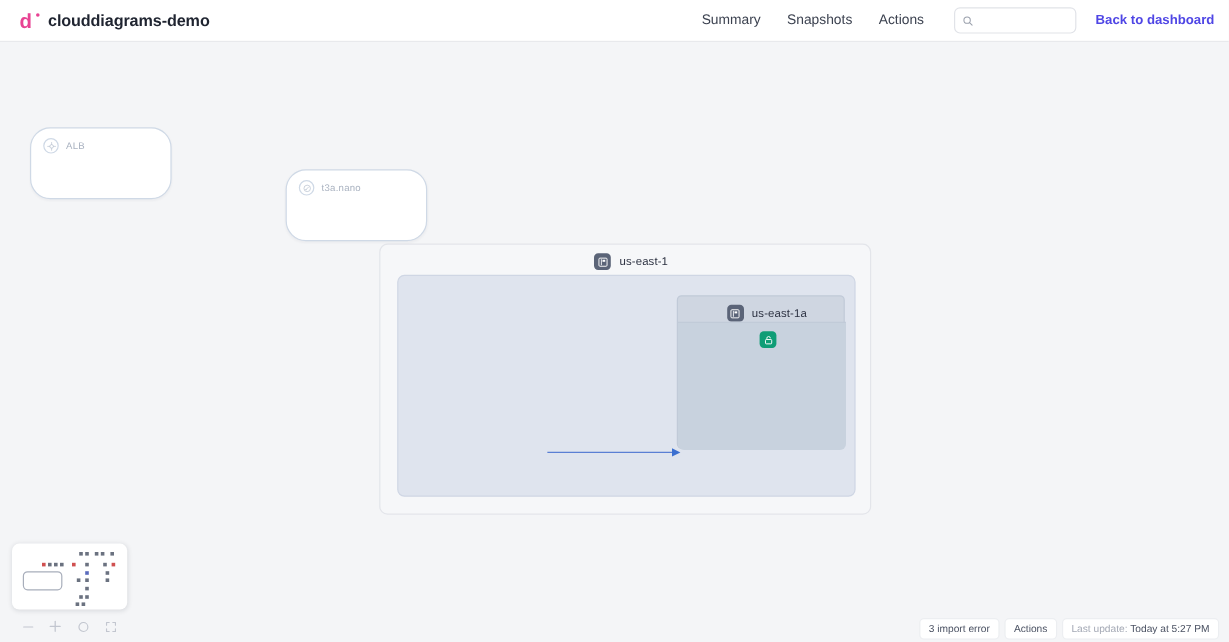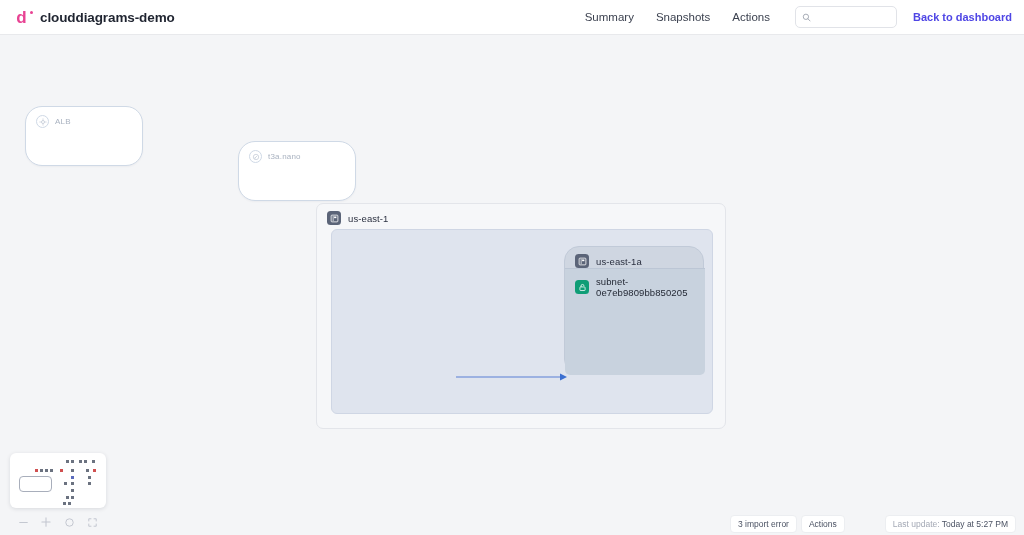--- a/index.html
+++ b/index.html
@@ -99,20 +99,21 @@
   .region {
     position: absolute; left: 316px; top: 168px;
     width: 410px; height: 226px;
     background: #f6f7f9;
     border: 1px solid #e3e5ea;
     border-radius: 7px;
   }
   .grp-header {
     display: flex; align-items: center; gap: 7px;
     padding: 7px 0 0 10px;
+    justify-content: center;
   }
   .grp-label { font-size: 9.5px; color: #2b3040; letter-spacing: 0.1px; }
   .grp-label.strong { color: #1f2430; }
 
   .ico {
     width: 14px; height: 14px; border-radius: 3.5px;
     display: flex; align-items: center; justify-content: center;
     flex: none;
   }
   .ico.region-ico { background: #5b6478; }
@@ -128,21 +129,21 @@
     border: 1px solid #cfd6e4;
     border-radius: 6px;
   }
 
   
   .az {
     position: absolute; left: 232px; top: 16px;
     width: 140px; height: 128px;
     background: #cfd6e1;
     border: 1px solid #c1cad8;
-    border-radius: 15px;
+    border-radius: 4px;
   }
   
   .subnet {
     position: absolute; left: 0px; top: 21px;
     width: 140px; height: 107px;
     background: #c8d2de;
     border-top: 1px solid #bcc6d5;
     border-radius: 0 0 5px 5px;
   }
 
@@ -217,21 +218,21 @@
     background: #ffffff;
     border: 1px solid #eceef1;
     border-radius: 4px;
     font-size: 8.5px; color: #4b5263;
     padding: 3px 7px; cursor: pointer; white-space: nowrap;
   }
   .status-meta {
     background: #ffffff;
     border: 1px solid #eceef1;
     border-radius: 4px;
-    font-size: 8.5px; padding: 3px 7px; white-space: nowrap; margin-left: 36px;
+    font-size: 8.5px; padding: 3px 7px; white-space: nowrap;
   }
   .status-meta .muted { color: #a4a9b5; }
   .status-meta .val { color: #4b5263; }
 </style>
 </head>
 <body>
 
 <div class="topbar">
   <div class="brand">
     <span class="logo-mark">d<span class="dot"></span></span>
@@ -296,21 +297,20 @@
         </div>
 
         <div class="subnet">
           <div class="grp-header">
             <span class="ico subnet-ico">
               <svg width="9" height="9" viewBox="0 0 16 16">
                 <rect x="3.4" y="7" width="9.2" height="6.4" rx="1.2" fill="none" stroke="#fff" stroke-width="1.4"></rect>
                 <path d="M5.4 7 V5.2 a2.6 2.6 0 0 1 5.2 0" fill="none" stroke="#fff" stroke-width="1.4"></path>
               </svg>
             </span>
-            <span class="grp-label strong">subnet-0e7eb9809bb850205</span>
           </div>
         </div>
       </div>
     </div>
   </div>
 
   <div class="node" id="node-alb">
     <div class="node-type">
       <span class="node-type-ico">
         <svg width="8" height="8" viewBox="0 0 16 16">

